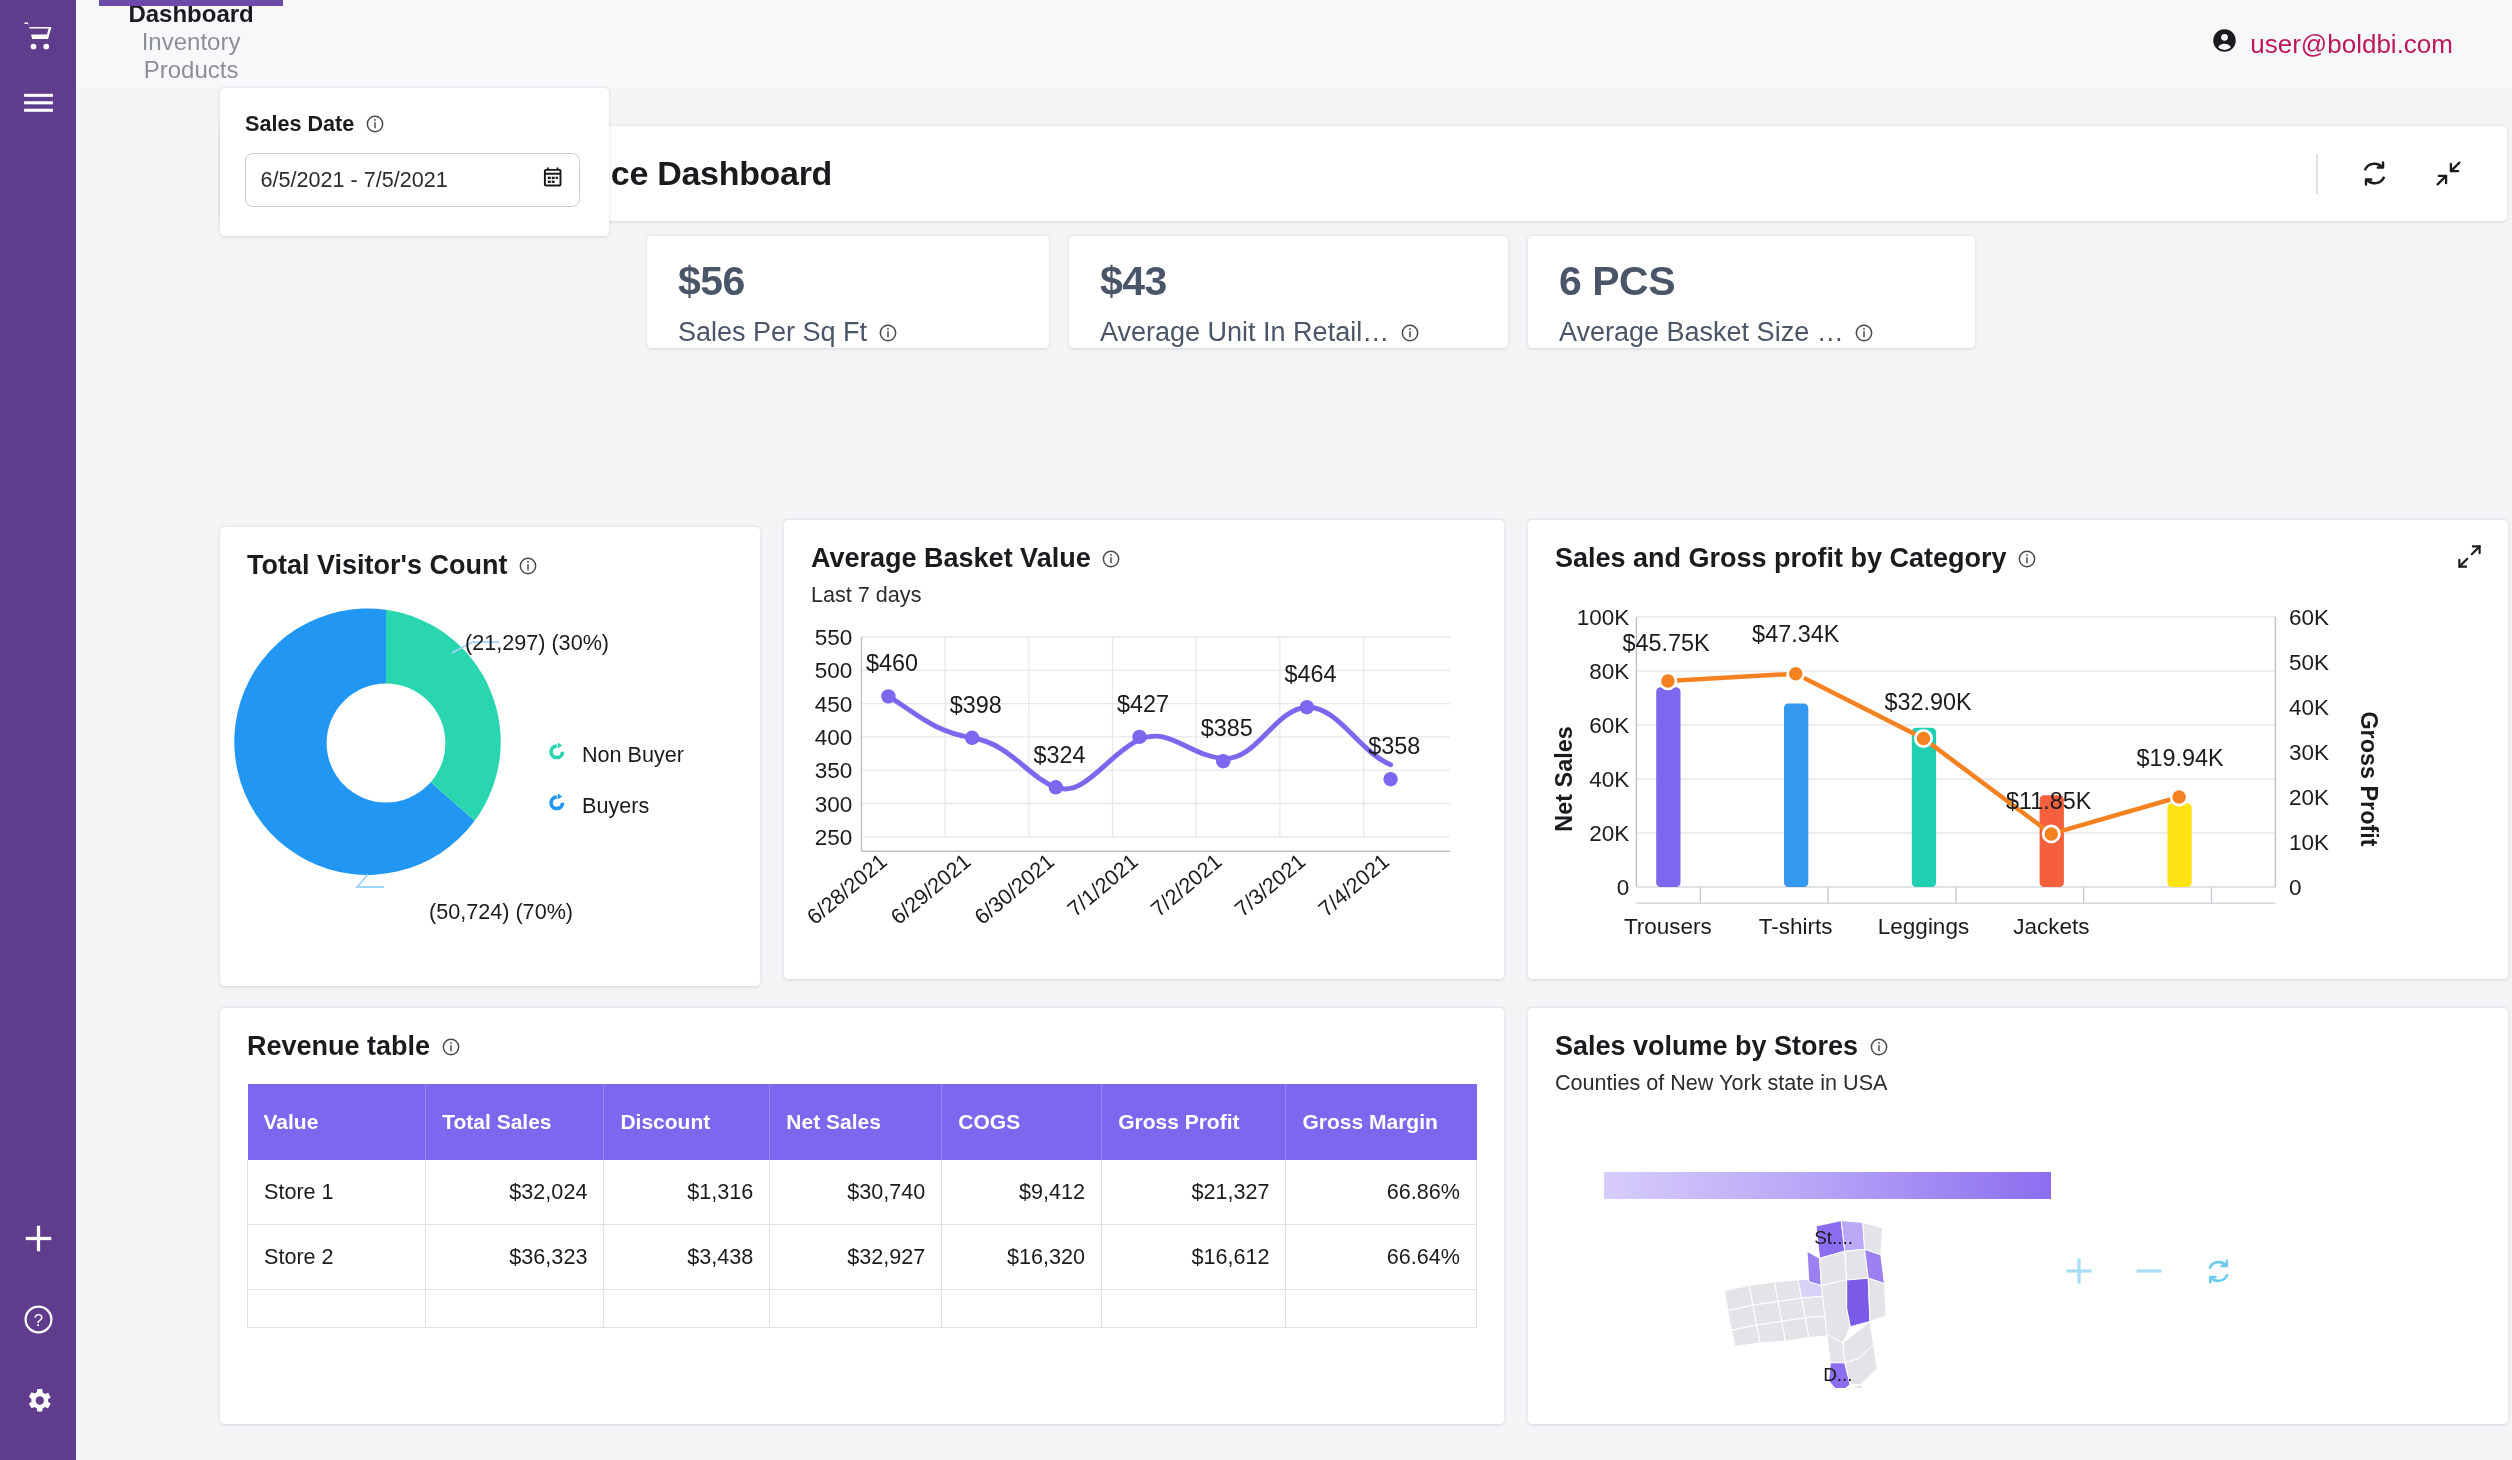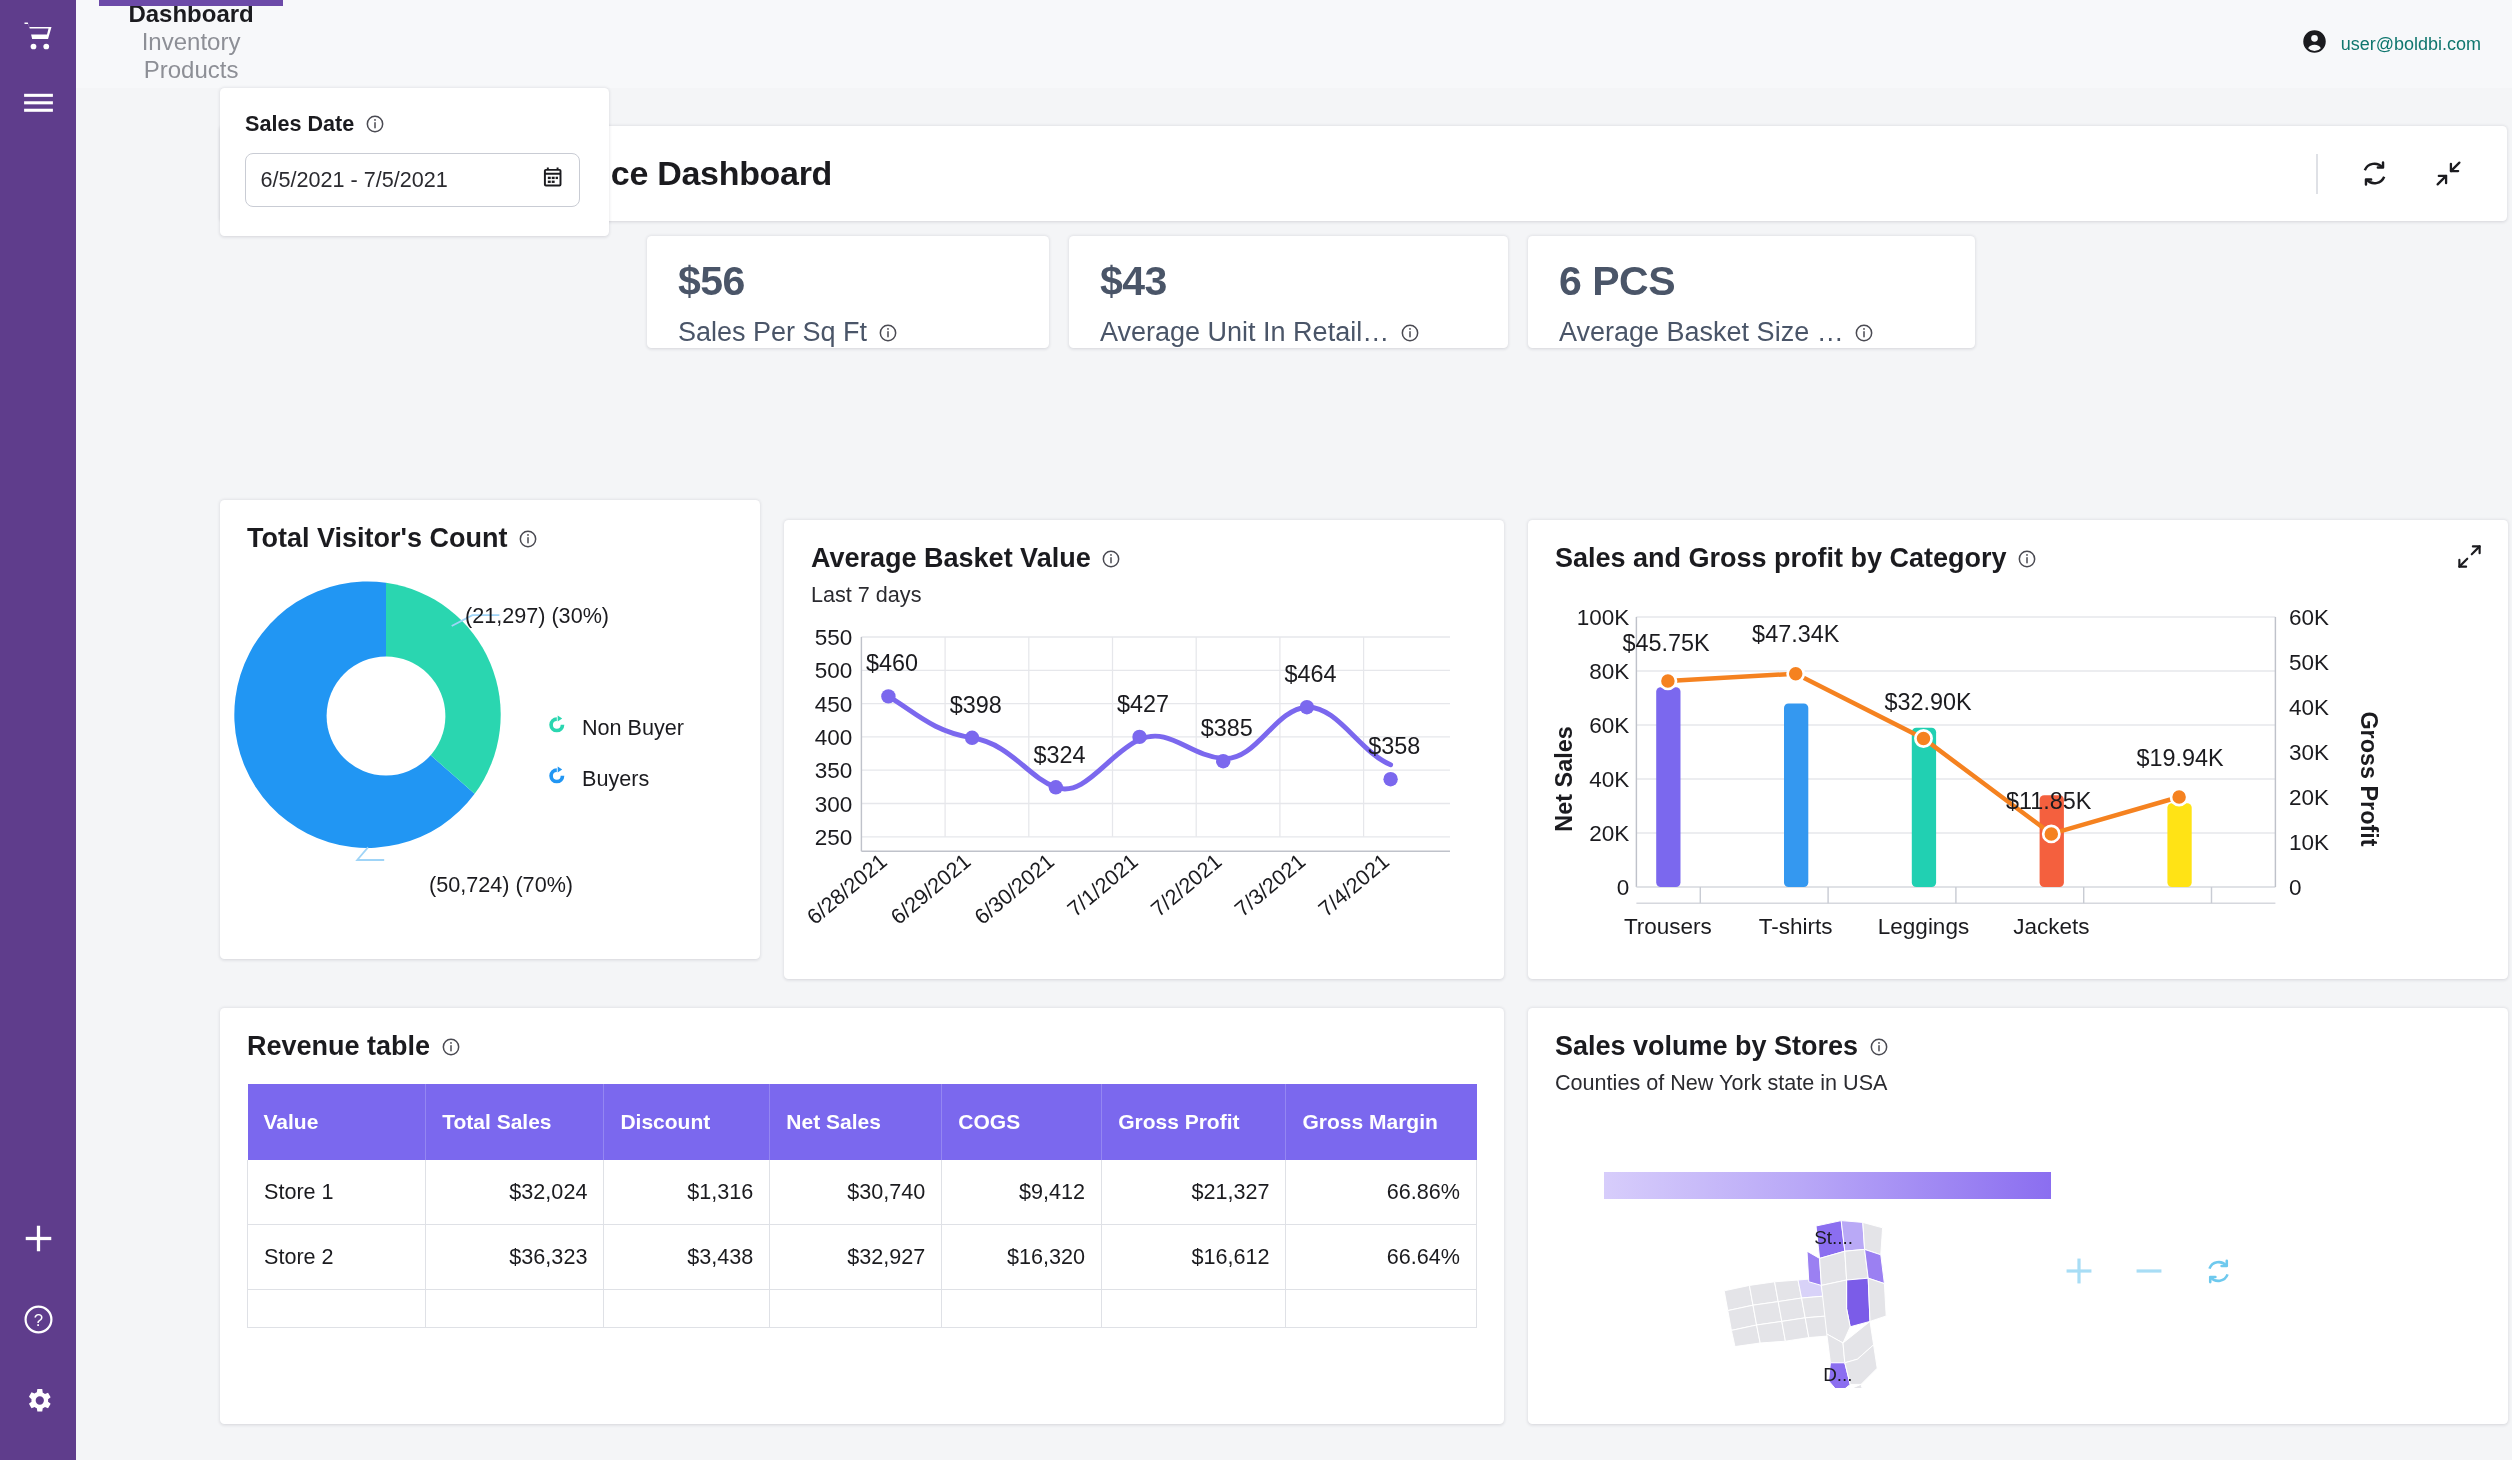--- a/index.html
+++ b/index.html
@@ -31,21 +31,21 @@
   .tab {
     position: relative; height: 88px; display: flex; align-items: center;
     padding: 0 29px; font-size: 24px; color: #8d8f96; cursor: pointer; white-space: nowrap;
   }
   .tab.active { color: #1b1b1f; font-weight: bold; }
   .tab.active::before {
     content: ""; position: absolute; left: 0; right: 0; top: 0; height: 6.3px; background: #6c4aa8;
   }
   #userbox {
     margin-left: auto; display: flex; align-items: center; gap: 12.6px;
-    height: 88px; padding-right: 32px; font-size: 18px; color: #0f766e; cursor: pointer;
+    height: 88px; padding-right: 60px; font-size: 26px; color: #be185d; cursor: pointer;
   }
 
   
   #canvas { position: absolute; left: 76px; top: 88px; width: 2437px; height: 1372px; background: #f4f5f7; }
 
   .card { background: #fff; border-radius: 4.5px; box-shadow: 0 0.9px 3.6px rgba(20,20,40,.14); position: absolute; }
 
   
   #dash-header { left: 144px; top: 38px; width: 2287px; height: 95px; display: flex; align-items: center; }
   #dash-title { font-size: 34px; font-weight: bold; color: #1b1b1f; padding-left: 29px; letter-spacing: -0.3px; }
@@ -69,21 +69,21 @@
   #kpi-4 { left: 1918px; width: 513px; display: flex; flex-direction: column; align-items: center; justify-content: center; }
   .kpi-value { font-size: 41px; font-weight: bold; color: #4a5568; padding: 21.6px 0 0 31px; letter-spacing: -0.5px; }
   .kpi-label { font-size: 27px; color: #4a5568; padding: 12.6px 0 0 31px; display: flex; align-items: center; gap: 10.8px; white-space: nowrap; }
   #kpi-4 .kpi-value { padding: 0; font-size: 32px; }
   #kpi-4 .kpi-label { padding: 12.6px 0 0 0; font-size: 25px; }
 
   
   .info { display: inline-flex; align-items: center; justify-content: center; flex: none; cursor: pointer; }
 
   
-  #card-visitors { left: 144px; top: 412px; width: 540px; height: 459px; }
+  #card-visitors { left: 144px; top: 439px; width: 540px; height: 459px; }
   #card-basket   { left: 708px; top: 432px; width: 720px; height: 459px; }
   #card-category { left: 1452px; top: 432px; width: 980px; height: 459px; }
 
   
   #card-revenue { left: 144px; top: 920px; width: 1284px; height: 416px; }
   #card-map     { left: 1452px; top: 920px; width: 980px; height: 416px; }
 
   .card-title { font-size: 27px; font-weight: bold; color: #1b1b1f; display: flex; align-items: center; gap: 10.8px; }
   .card-sub { font-size: 21.6px; color: #2b2b30; margin-top: 7.2px; }
   .card-head { padding: 23.4px 27px 0 27px; }

